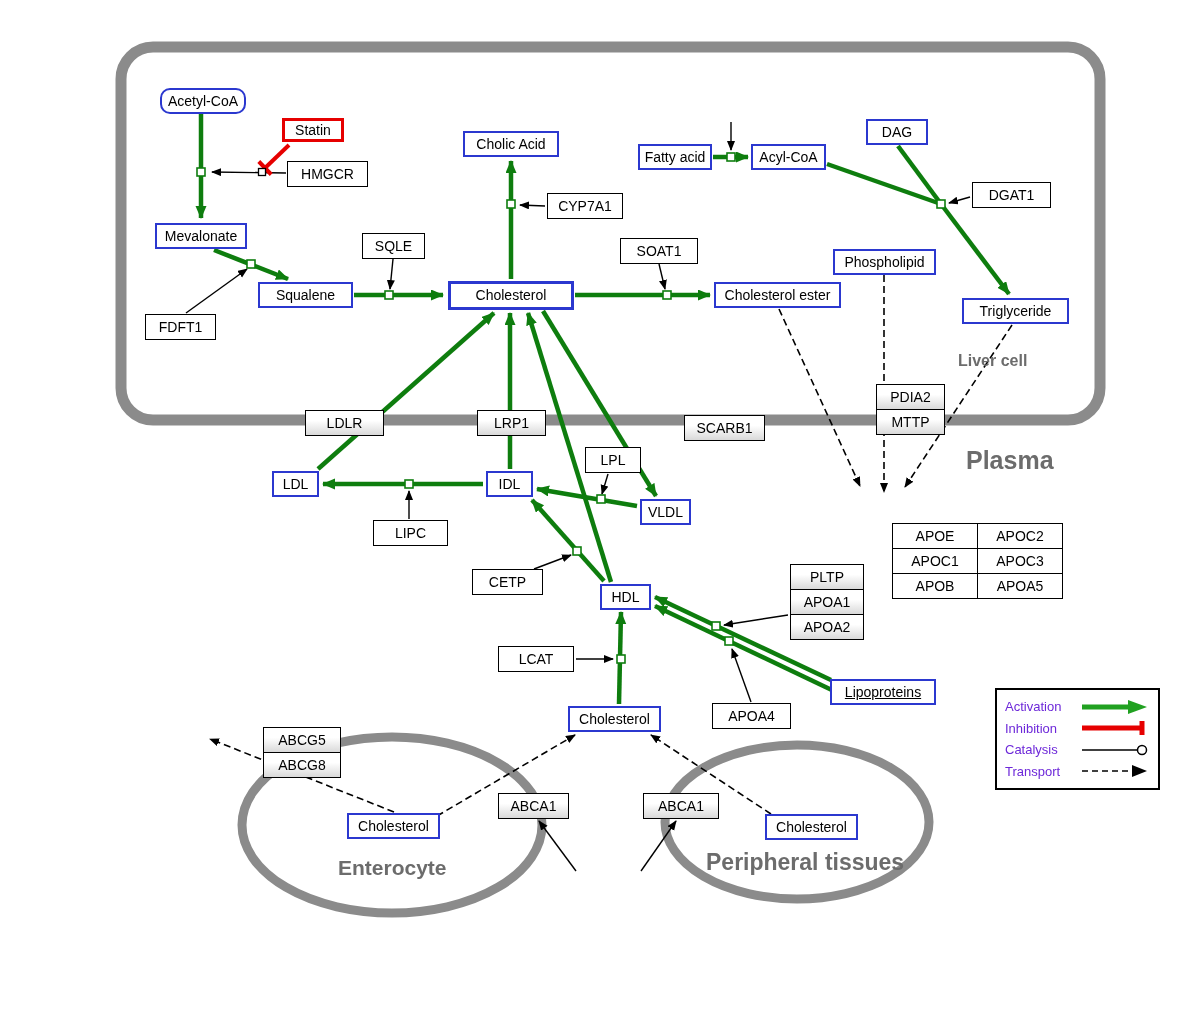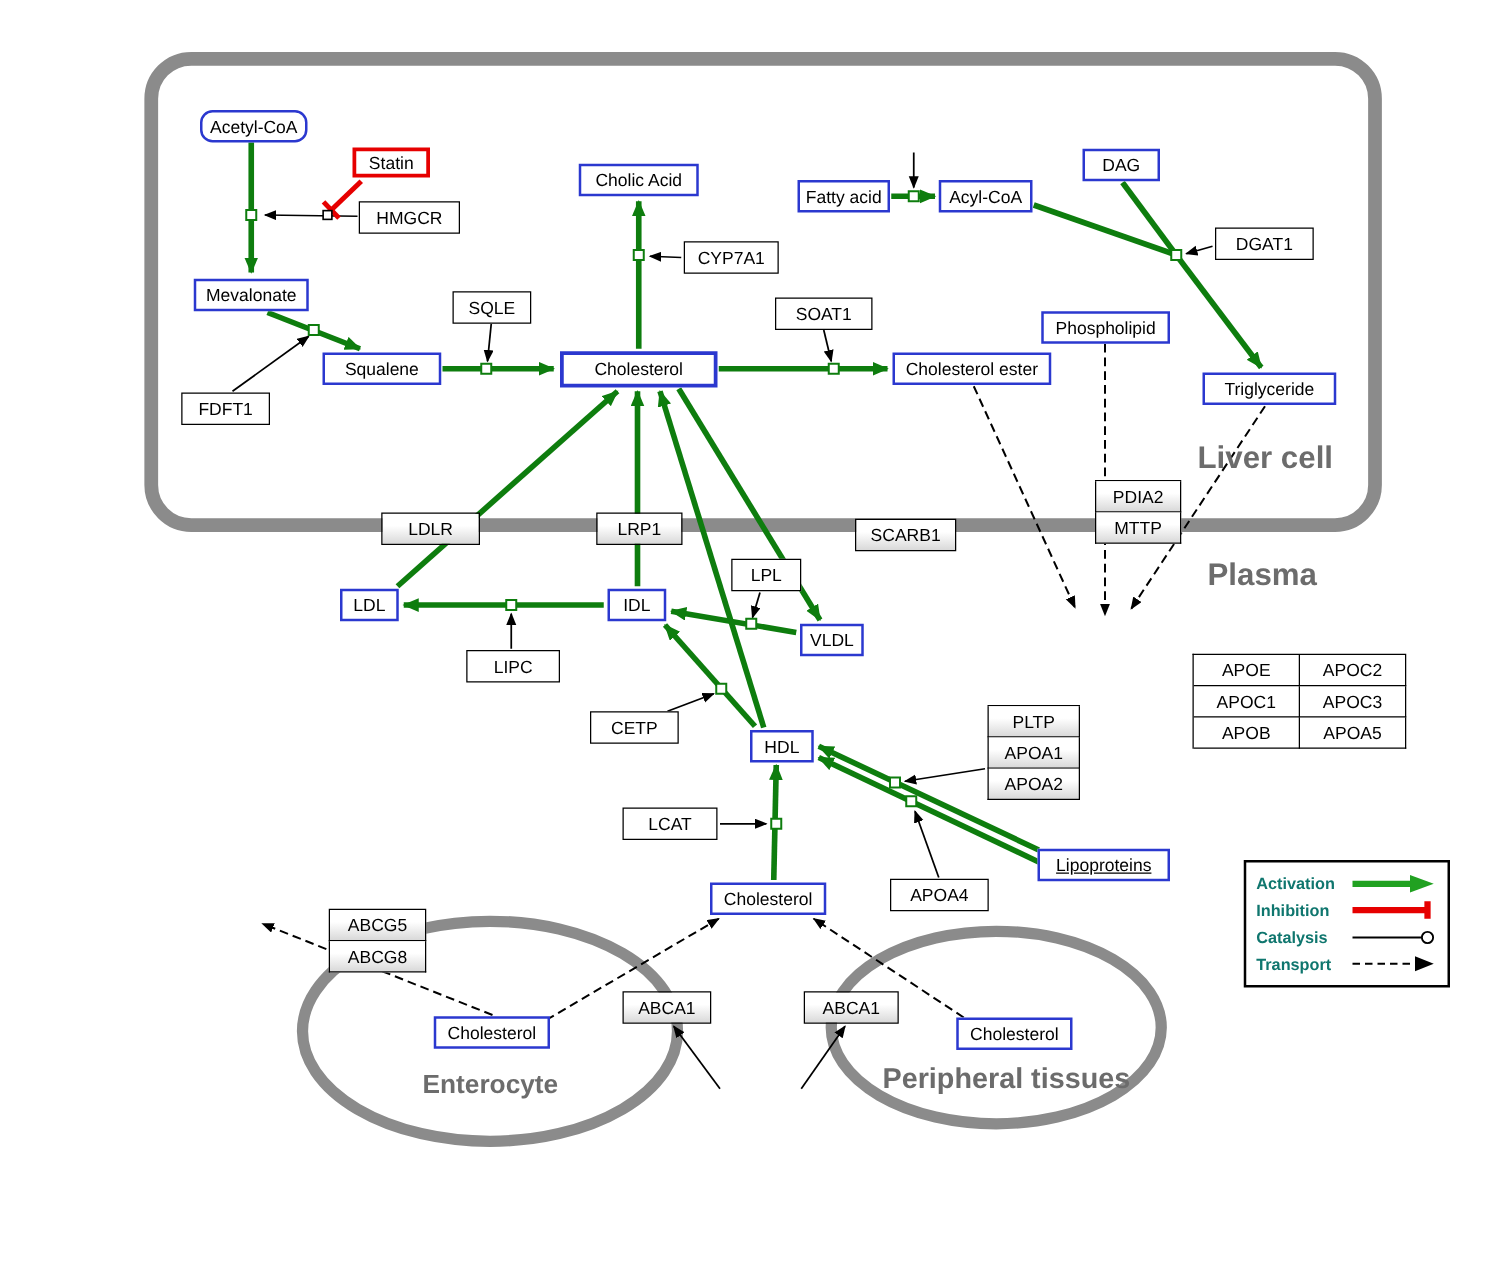--- a/index.html
+++ b/index.html
@@ -29,21 +29,21 @@
     border-top:1px solid #000; border-left:1px solid #000; background:#fff; }
   .apo-grid .acell { height:25px; border-right:1px solid #000; border-bottom:1px solid #000;
     display:flex; align-items:center; justify-content:center; font-size:14px; }
 
   .region-label { position:absolute; font-weight:bold; color:#6c6c6c; white-space:nowrap; }
 
   #legend { position:absolute; left:995px; top:688px; width:165px; height:102px;
     border:2px solid #000; background:#fff; padding:6px 8px;
     display:flex; flex-direction:column; justify-content:space-between; }
   .lrow { display:flex; align-items:center; justify-content:space-between; height:22px; }
-  .lrow .llabel { font-size:13px; color:#0f766e;font-weight:bold; }
+  .lrow .llabel { font-size:13px; color:#6d28d9; }
   .lrow svg { flex:0 0 auto; }
 </style>
 </head>
 <body>
 
 <div id="canvas">
 
   <svg id="edges" width="1200" height="1013" viewBox="0 0 1200 1013">
     <defs>
       <marker id="mg" markerUnits="userSpaceOnUse" markerWidth="16" markerHeight="13" refX="12" refY="5.5" orient="auto">
@@ -125,21 +125,21 @@
       <rect x="597" y="495" width="8" height="8"></rect>
       <rect x="405" y="480" width="8" height="8"></rect>
       <rect x="573" y="547" width="8" height="8"></rect>
       <rect x="712" y="622" width="8" height="8"></rect>
       <rect x="725" y="637" width="8" height="8"></rect>
       <rect x="617" y="655" width="8" height="8"></rect>
     </g>
     <rect x="258.5" y="168.5" width="7" height="7" fill="#ffffff" stroke="#000000" stroke-width="1.3"></rect>
   </svg>
 
-  <div class="region-label" style="left:958px; top:352px; font-size:25px;">Liver cell</div>
+  <div class="region-label" style="left:958px; top:352px; font-size:16px;">Liver cell</div>
   <div class="region-label" style="left:966px; top:446px; font-size:25px;">Plasma</div>
   <div class="region-label" style="left:338px; top:856px; font-size:21px;">Enterocyte</div>
   <div class="region-label" style="left:706px; top:849px; font-size:23px;">Peripheral tissues</div>
 
   <div class="node met" style="left:160px; top:88px; width:86px; height:26px;border-radius:10px;">Acetyl-CoA</div>
   <div class="node met" style="left:155px; top:223px; width:92px; height:26px;">Mevalonate</div>
   <div class="node met" style="left:258px; top:282px; width:95px; height:26px;">Squalene</div>
   <div class="node met-bold met" style="left:448px; top:281px; width:126px; height:29px;">Cholesterol</div>
   <div class="node met" style="left:463px; top:131px; width:96px; height:26px;">Cholic Acid</div>
   <div class="node met" style="left:714px; top:282px; width:127px; height:26px;">Cholesterol ester</div>
@@ -187,21 +187,21 @@
     <div class="cell">APOA1</div>
     <div class="cell">APOA2</div>
   </div>
 
   <div class="vtbl" style="left:263px; top:727px; width:78px;">
     <div class="cell">ABCG5</div>
     <div class="cell">ABCG8</div>
   </div>
 
 
-  <div class="apo-grid" style="left:954px; top:523px; width:171px;">
+  <div class="apo-grid" style="left:892px; top:523px; width:171px;">
     <div class="acell">APOE</div>
     <div class="acell">APOC2</div>
     <div class="acell">APOC1</div>
     <div class="acell">APOC3</div>
     <div class="acell">APOB</div>
     <div class="acell">APOA5</div>
   </div>
 
   <div id="legend">
     <div class="lrow">

